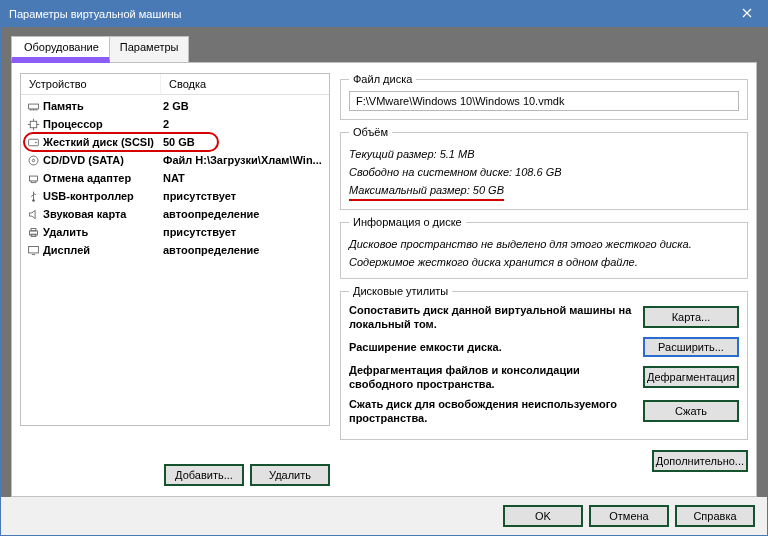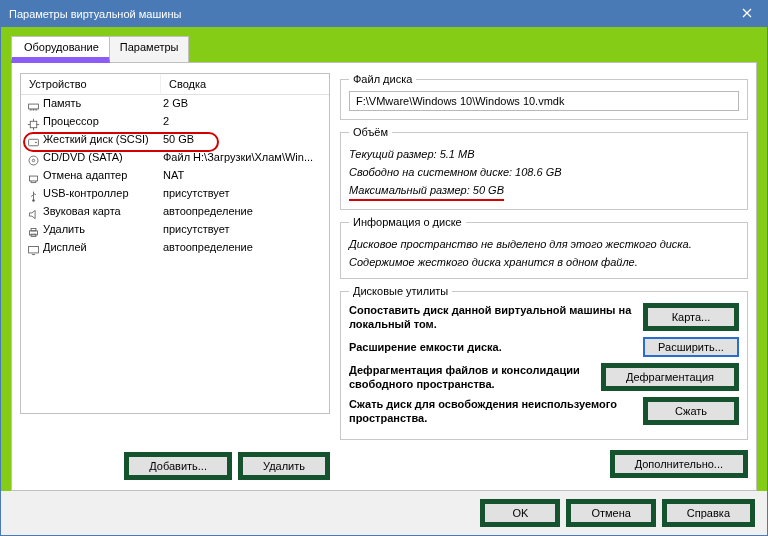--- a/index.html
+++ b/index.html
@@ -1,40 +1,40 @@
 <!DOCTYPE html>
 <html><head>
 <meta charset="utf-8">
 <style>
 * { box-sizing: border-box; margin: 0; padding: 0; font-family: "Segoe UI", Tahoma, sans-serif; font-size: 11px; }
 body { background: #f0f0f0; width: 768px; height: 536px; overflow: hidden; }
-.window { width: 768px; height: 536px; background: #84cc16; border: 1px solid #4a7ab5; display: flex; flex-direction: column; }
+.window { width: 768px; height: 536px; background: #737373; border: 1px solid #4a7ab5; display: flex; flex-direction: column; }
 .titlebar { background: #4a7ab5; color: #fff; height: 26px; display: flex; align-items: center; padding: 0 8px; font-size: 12px; }
 .titlebar .title { flex: 1; }
 .titlebar .close { width: 40px; height: 26px; display: flex; align-items: center; justify-content: center; cursor: pointer; margin: 0 -8px 0 0; }
 .content { flex: 1; padding: 8px 10px 0 10px; display: flex; flex-direction: column; }
 .tabs { display: flex; position: relative; top: 1px; }
 .tab { padding: 4px 10px; border: 1px solid #c0c0c0; background: #f4f4f4; cursor: pointer; margin-right: -1px; }
 .tab.active { background: #fff; border-bottom: 6px solid #8b5cf6; z-index: 2; padding-left: 12px; }
 .tabpanel { flex: 1; border: 1px solid #c0c0c0; background: #fff; padding: 10px 8px; display: flex; gap: 10px; }
 .leftcol { width: 310px; display: flex; flex-direction: column; gap: 32px; }
 .device-list { flex: 1; border: 1px solid #c0c0c0; display: flex; flex-direction: column; overflow: hidden; }
 .device-head { display: flex; font-weight: 400; }
 .device-head .hcol { padding: 4px 8px; border-bottom: 1px solid #e0e0e0; background: #fff; }
 .hcol.dev { width: 140px; border-right: 1px solid #f0f0f0; }
 .hcol.sum { flex: 1; }
 .device-rows { flex: 1; padding-top: 2px; }
-.drow { display: flex; height: 18px; padding: 0 4px; }
+.drow { display: flex; align-items: center; height: 18px; padding: 0 4px; font-weight: bold; }
 .drow .icn { width: 16px; display: flex; align-items: center; justify-content: center; color: #666; }
 .drow .name { width: 118px; padding-left: 2px; white-space: nowrap; overflow: hidden; text-overflow: ellipsis; }
 .drow .summary { flex: 1; padding-left: 4px; white-space: nowrap; overflow: hidden; text-overflow: ellipsis; }
 .drow.selected { background: transparent; }
 .annot-red { position: absolute; border: 2px solid #d40000; border-radius: 12px; pointer-events: none; }
 .leftbtns { display: flex; justify-content: flex-end; gap: 6px; margin-top: 6px; }
-.btn { min-width: 80px; padding: 3px 20px; border: 5px solid #14532d; background: #e1e1e1; cursor: pointer; text-align: center; }
+.btn { min-width: 80px; padding: 3px 2px; border: 2px solid #14532d; background: #e1e1e1; cursor: pointer; text-align: center; }
 .btn.highlight { border: 2px solid #2a6dd1; padding: 2px 9px; }
 .rightcol { flex: 1; display: flex; flex-direction: column; gap: 6px; position: relative; }
 fieldset { border: 1px solid #c8c8c8; padding: 6px 8px 8px 8px; }
 legend { padding: 0 4px; }
 .filepath { width: 100%; border: 1px solid #b8b8b8; background: #fff; padding: 3px 6px; color: #000; }
 .kv { margin-top: 2px; line-height: 16px; font-style: italic; }
 .redline { text-decoration: none; border-bottom: 2px solid #d40000; display: inline-block; padding-bottom: 1px; }
 .util-row { display: flex; align-items: center; margin-bottom: 6px; gap: 6px; }
 .util-row .txt { flex: 1; line-height: 14px; font-weight: bold; }
 .util-row .btn { min-width: 96px; flex-shrink: 0; }

